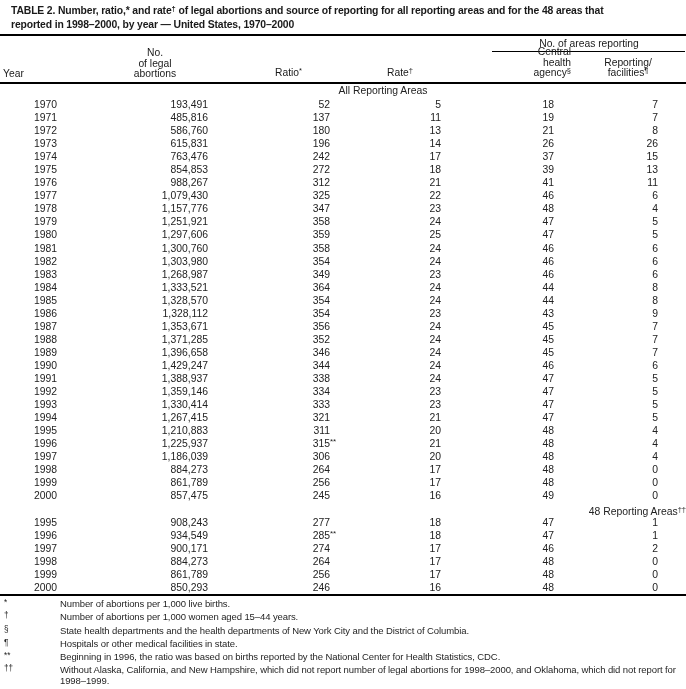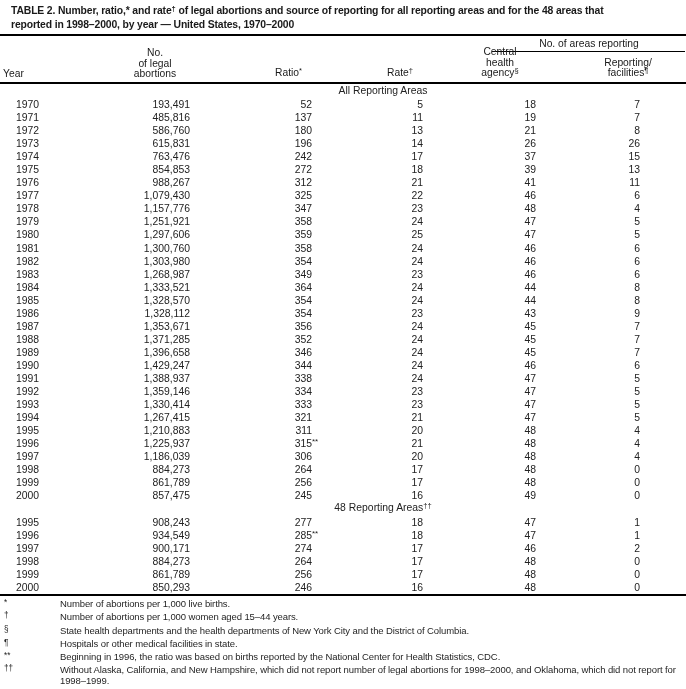--- a/index.html
+++ b/index.html
@@ -27,38 +27,39 @@
   
   .thead { position:relative; height:46px; font-size:10.3px; color:#1a1a1a; }
   .spanner-label { position:absolute; top:2px; left:493px; width:192px; text-align:center; white-space:nowrap; }
   .spanner-rule  { position:absolute; top:15px; left:492px; width:193px; height:1px; background:#000; }
   .hcell { position:absolute; bottom:2px; line-height:10.6px; white-space:nowrap; }
   .hcell div { line-height:10.6px; }
   .h-year      { left:3px; }
   .h-abortions { left:100px; width:110px; text-align:center; }
   .h-ratio     { left:240px; width:62px;  text-align:right; }
   .h-rate      { left:351px; width:62px;  text-align:right; }
-  .h-central   { left:445px; width:110px; text-align:center; }
+  .h-central   { left:461px; width:110px; text-align:right; }
   .h-hospitals { left:573px; width:110px; text-align:center; }
 
   .rule-thick { height:2px; background:#000; }
 
   
   .section-head {
     height:14px; line-height:14px;
     text-align:center; padding-left:46px;
     font-size:10.4px; white-space:nowrap;margin-left:34px;
   }
-  .section-head.second { height:13.5px; line-height:11px; }
+  .section-head.second { height:13.5px; line-height:20px;text-align:right; }
   .row {
     display:grid;
     grid-template-columns:57px 117px 122px 111px 113px 104px;
     padding-left:16px;
     height:13.06px; line-height:13.06px;
     font-size:10.4px;
+    margin-left:18px;
   }
   .cell { white-space:nowrap; }
   .cell.num { text-align:right; position:relative; }
   .hang { position:absolute; left:100%; top:-2px; font-size:8px; }
 
   
   .footnotes { padding-top:3px; }
   .fn { display:flex; margin-bottom:2.4px; }
   .fn-marker { flex:0 0 12px; padding-left:4px; font-size:8.2px; position:relative; top:-1px; white-space:nowrap; }
   .fn-text { flex:1; font-size:9.5px; line-height:10.8px; letter-spacing:-0.1px; padding-right:3px; color:#1f1f1f;margin-left:44px; }

